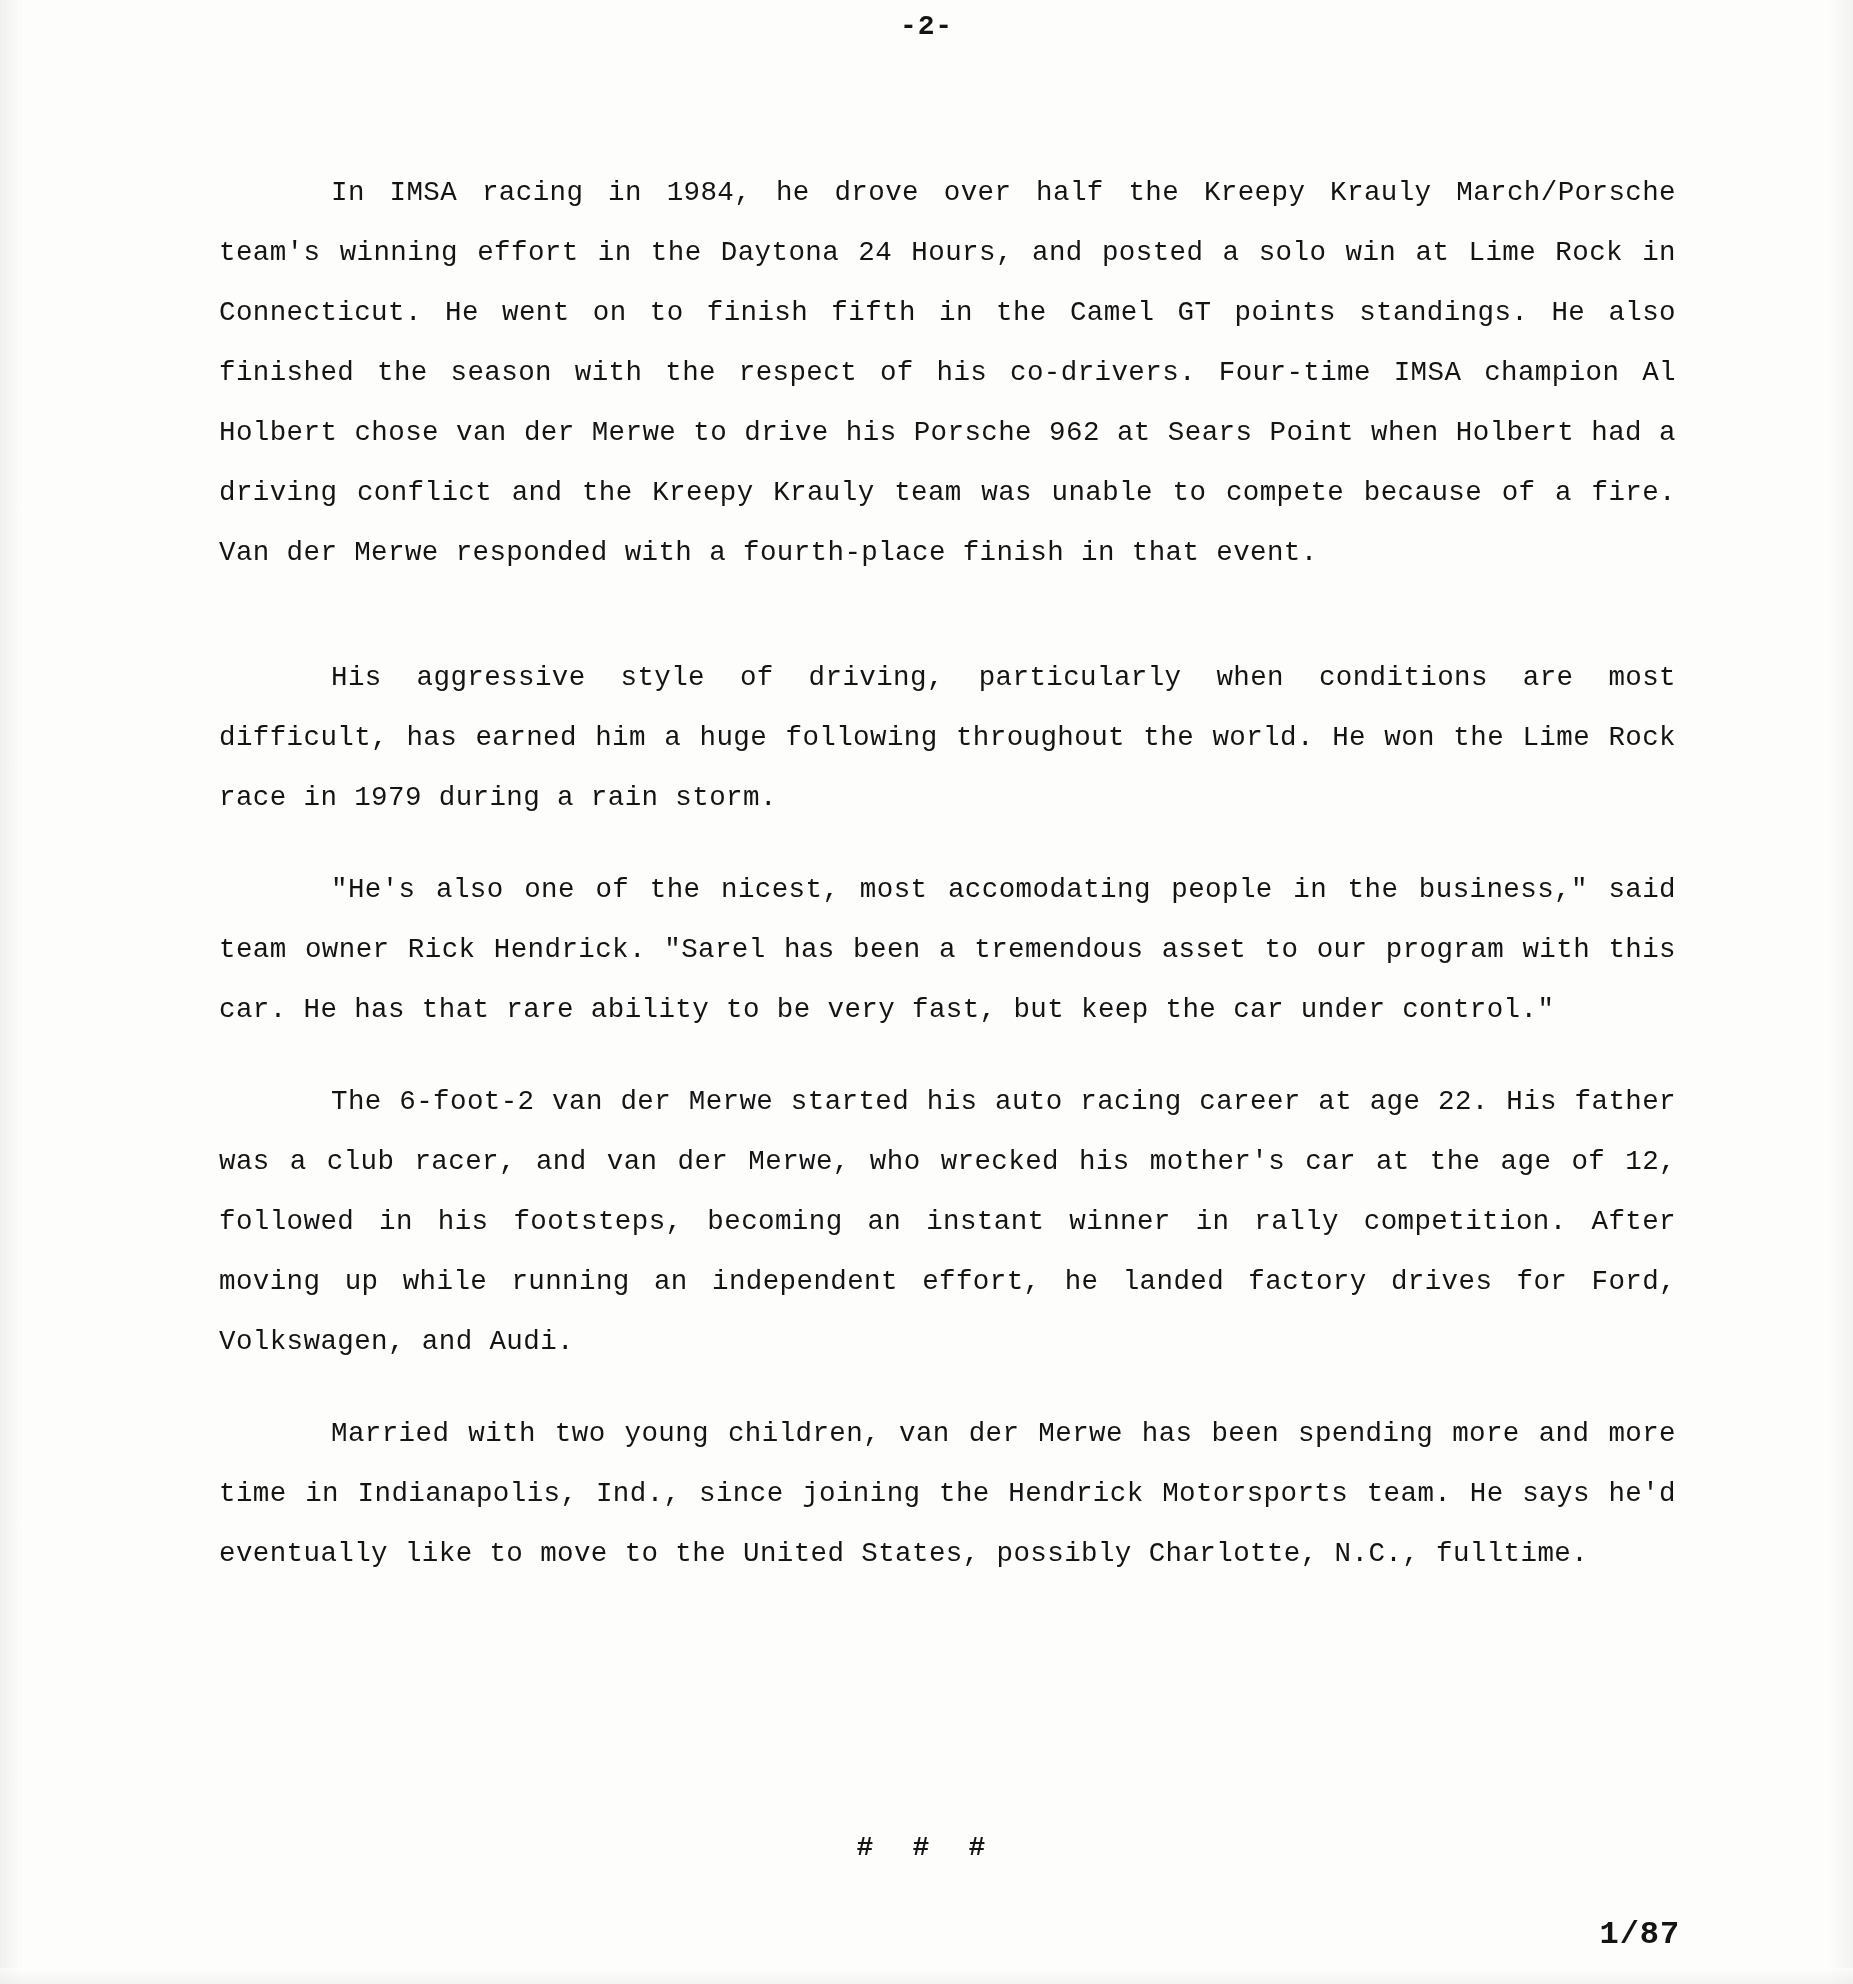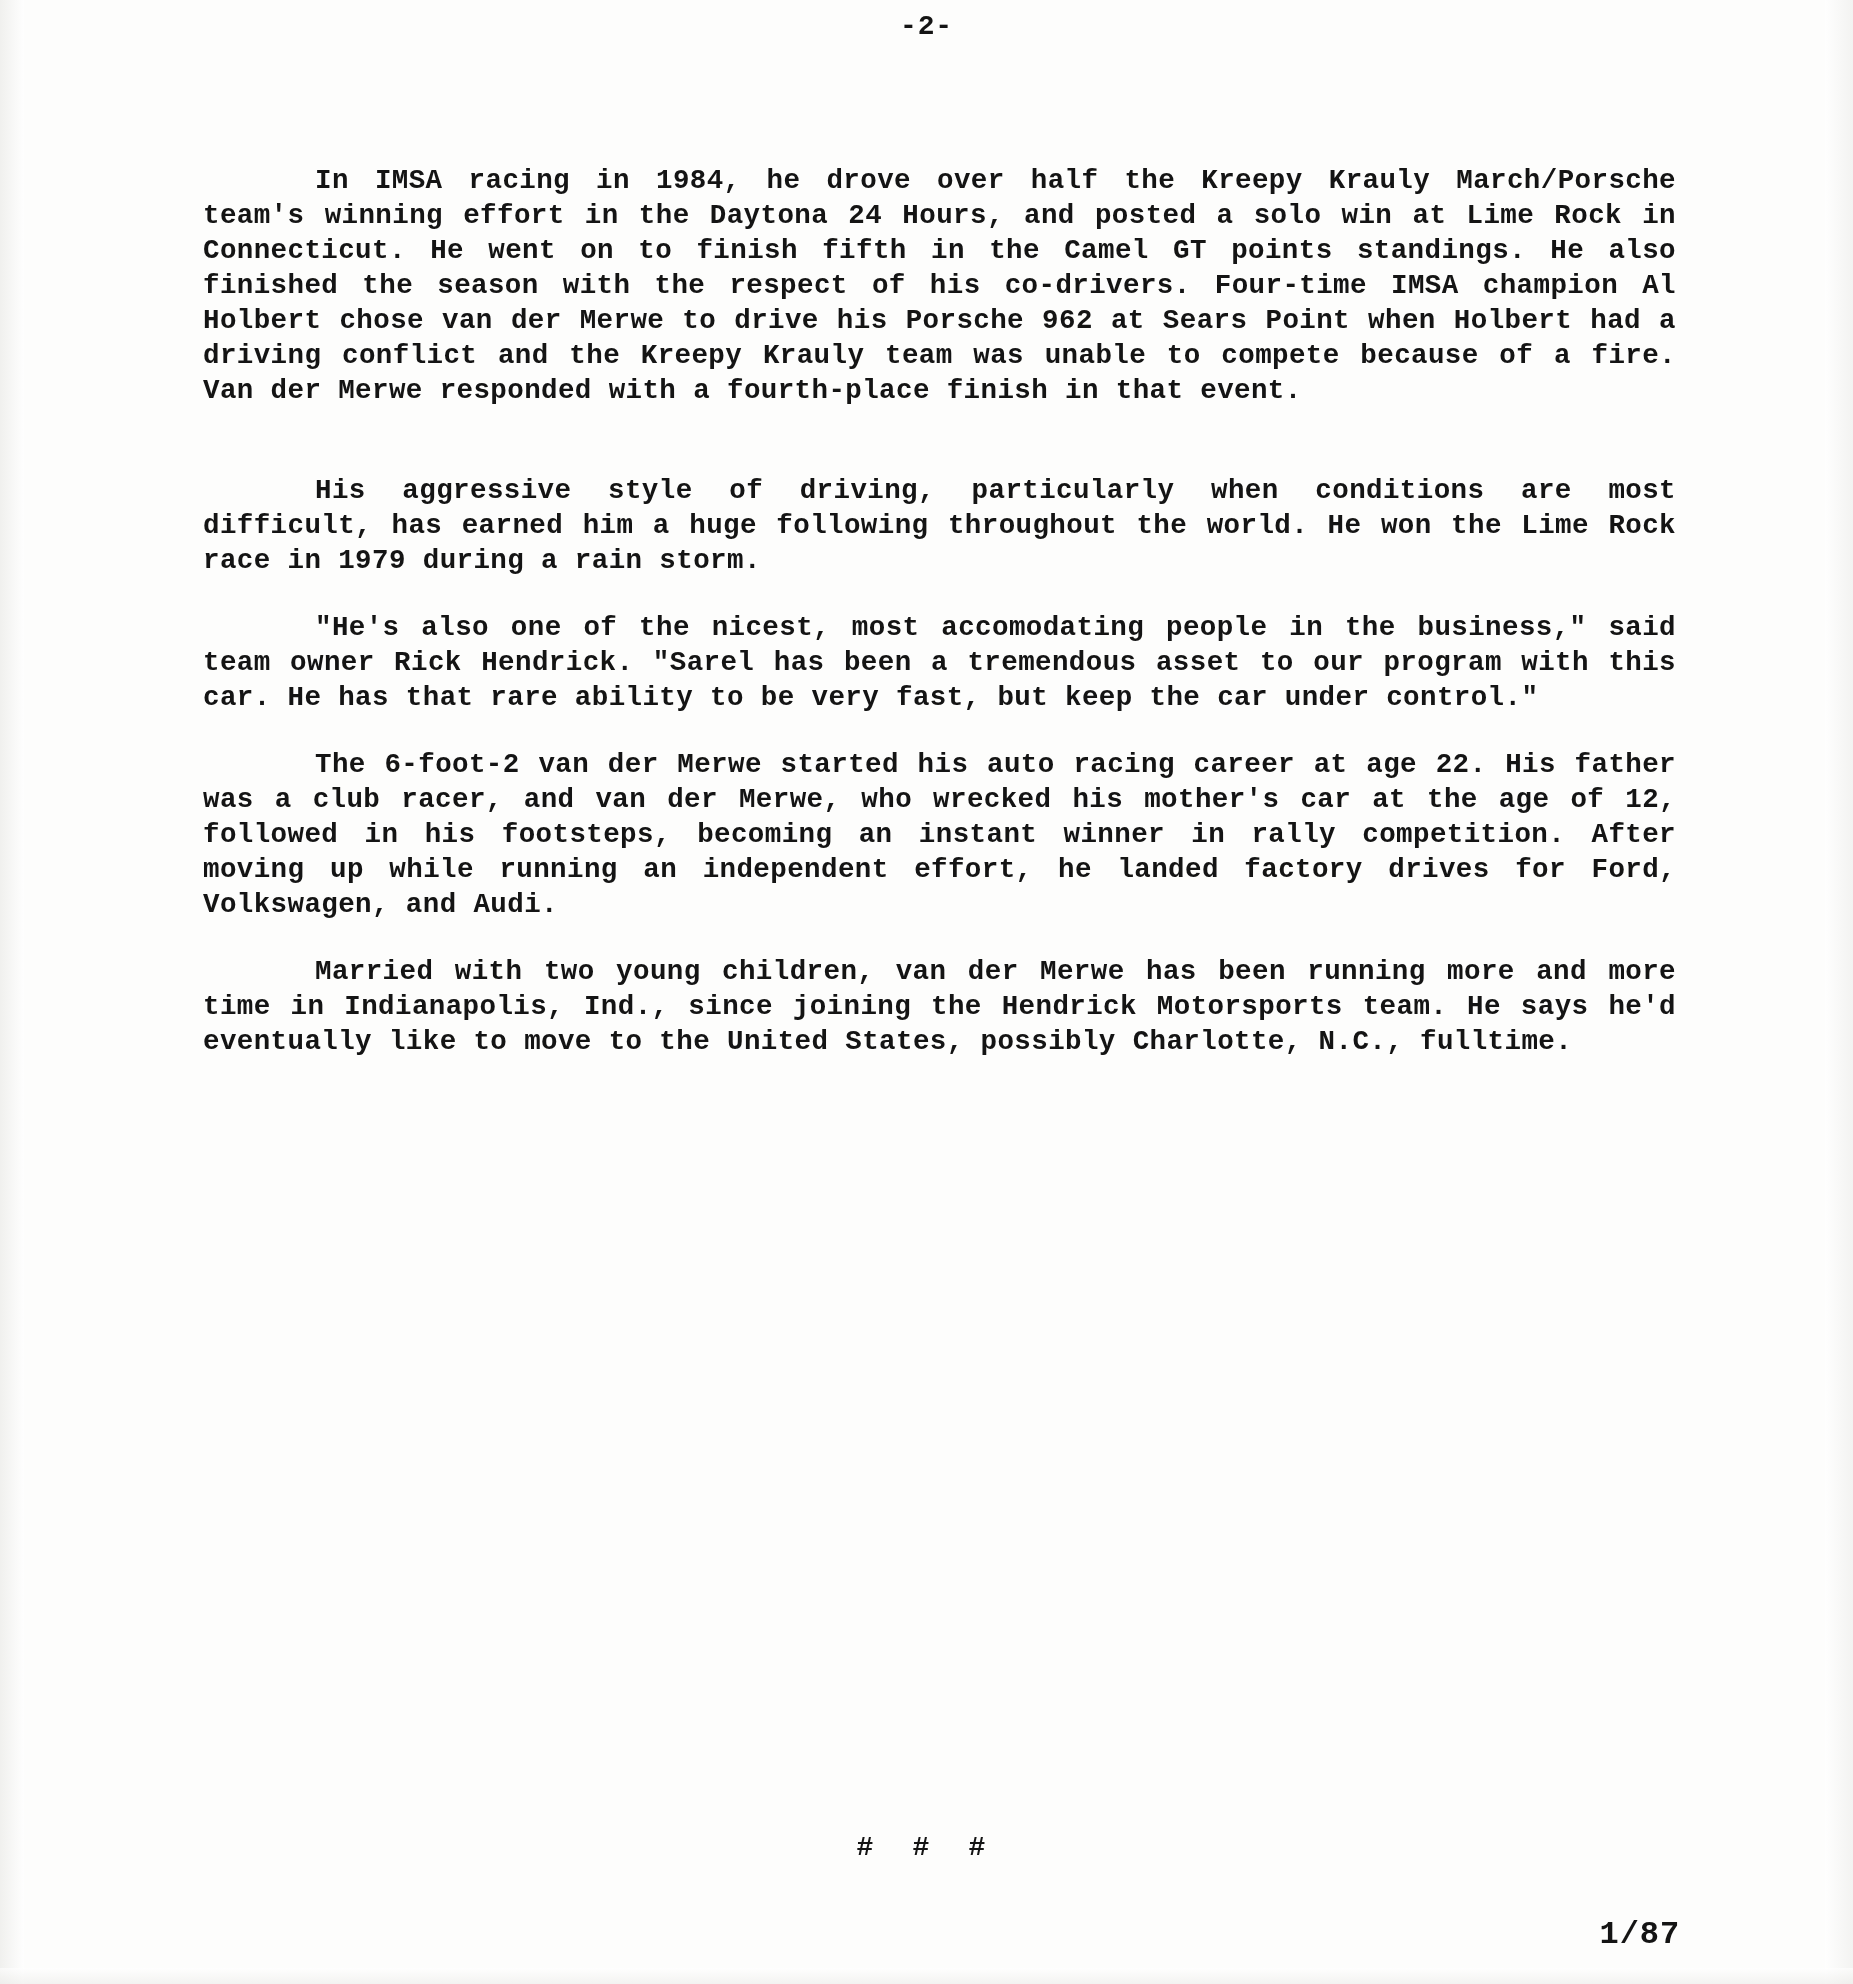--- a/index.html
+++ b/index.html
@@ -32,27 +32,27 @@
     letter-spacing: 0.9px;
     font-weight: 600;
   }
   .body-block {
     position: absolute;
     left: 203px;
     top: 163px;
     width: 1473px;
   }
   p.para {
-    margin: 0 0 32px 0;
+    margin: 0 0 32px 16px;
     font-size: 27.5px;
-    line-height: 35px;
+    line-height: 60px;
     text-align: justify;
     text-justify: inter-word;
     letter-spacing: 0.4px;
-    font-weight: 700;
+    font-weight: 400;
     -webkit-font-smoothing: none;
   }
   p.para::first-line {
     
   }
   p.indent {
     text-indent: 112px;
   }
   p.gap-big {
     margin-bottom: 65px;
@@ -107,20 +107,20 @@
   <div class="scan-edge-right"></div>
   <div class="scan-edge-bottom"></div>
 
   <div class="page-number">-2-</div>
 
   <div class="body-block">
     <p class="para indent gap-big">In IMSA racing in 1984, he drove over half the Kreepy Krauly March/Porsche team's winning effort in the Daytona 24 Hours, and posted a solo win at Lime Rock in Connecticut.  He went on to finish fifth in the Camel GT points standings.  He also finished the season with the respect of his co-drivers.  Four-time IMSA champion Al Holbert chose van der Merwe to drive his Porsche 962 at Sears Point when Holbert had a driving conflict and the Kreepy Krauly team was unable to compete because of a fire.  Van der Merwe responded with a fourth-place finish in that event.</p>
     <p class="para indent">His aggressive style of driving, particularly when conditions are most difficult, has earned him a huge following throughout the world.  He won the Lime Rock race in 1979 during a rain storm.</p>
     <p class="para indent">"He's also one of the nicest, most accomodating people in the business," said team owner Rick Hendrick.  "Sarel has been a tremendous asset to our program with this car.  He has that rare ability to be very fast, but keep the car under control."</p>
     <p class="para indent">The 6-foot-2 van der Merwe started his auto racing career at age 22.  His father was a club racer, and van der Merwe, who wrecked his mother's car at the age of 12, followed in his footsteps, becoming an instant winner in rally competition.  After moving up while running an independent effort, he landed factory drives for Ford, Volkswagen, and Audi.</p>
-    <p class="para indent">Married with two young children, van der Merwe has been running more and more time in Indianapolis, Ind., since joining the Hendrick Motorsports team.  He says he'd eventually like to move to the United States, possibly Charlotte, N.C., fulltime.</p>
+    <p class="para indent">Married with two young children, van der Merwe has been spending more and more time in Indianapolis, Ind., since joining the Hendrick Motorsports team.  He says he'd eventually like to move to the United States, possibly Charlotte, N.C., fulltime.</p>
   </div>
 
   <div class="end-mark"># # #</div>
   <div class="footer-date">1/87</div>
 
 </div>
 
 
 </body></html>

